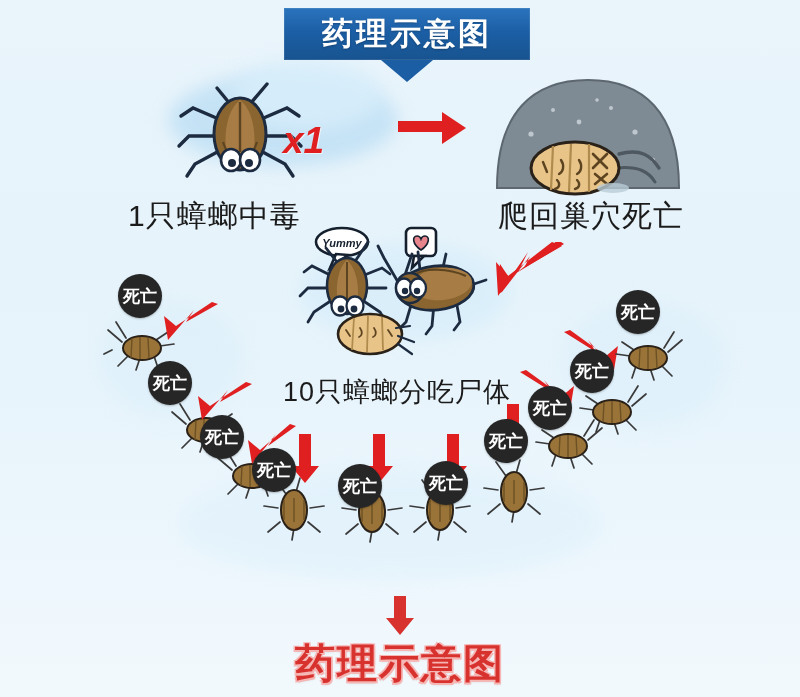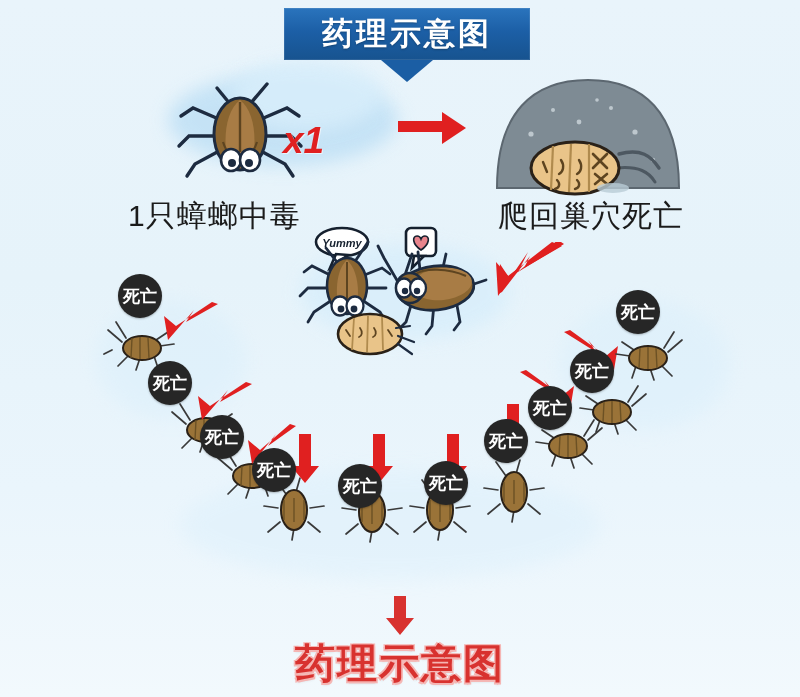--- a/index.html
+++ b/index.html
@@ -301,20 +301,21 @@
         </g>
         <g stroke="#1d2b40" stroke-width="2.2" fill="none" stroke-linecap="round">
           <path d="M98 110 L114 116"></path>
             <path d="M98 118 L112 128"></path>
             <path d="M96 102 L110 100"></path>
         </g>
       </g>
     </svg>
   </div>
 
+  <span class="caption big" style="left:283px; top:374px;">10只蟑螂分吃尸体</span>
 
   <div class="scene" style="left:104px; top:320px;">
     <svg width="74" height="52" viewBox="0 0 74 52">
       <g stroke="#3a3a3a" stroke-width="1.7" fill="none" stroke-linecap="round">
         <path d="M18 22 L4 10"></path>
           <path d="M22 18 L12 2"></path>
         <path d="M24 36 L14 46"></path>
           <path d="M36 38 L32 50"></path>
           <path d="M50 36 L54 48"></path>
         <path d="M52 20 L64 12"></path>

